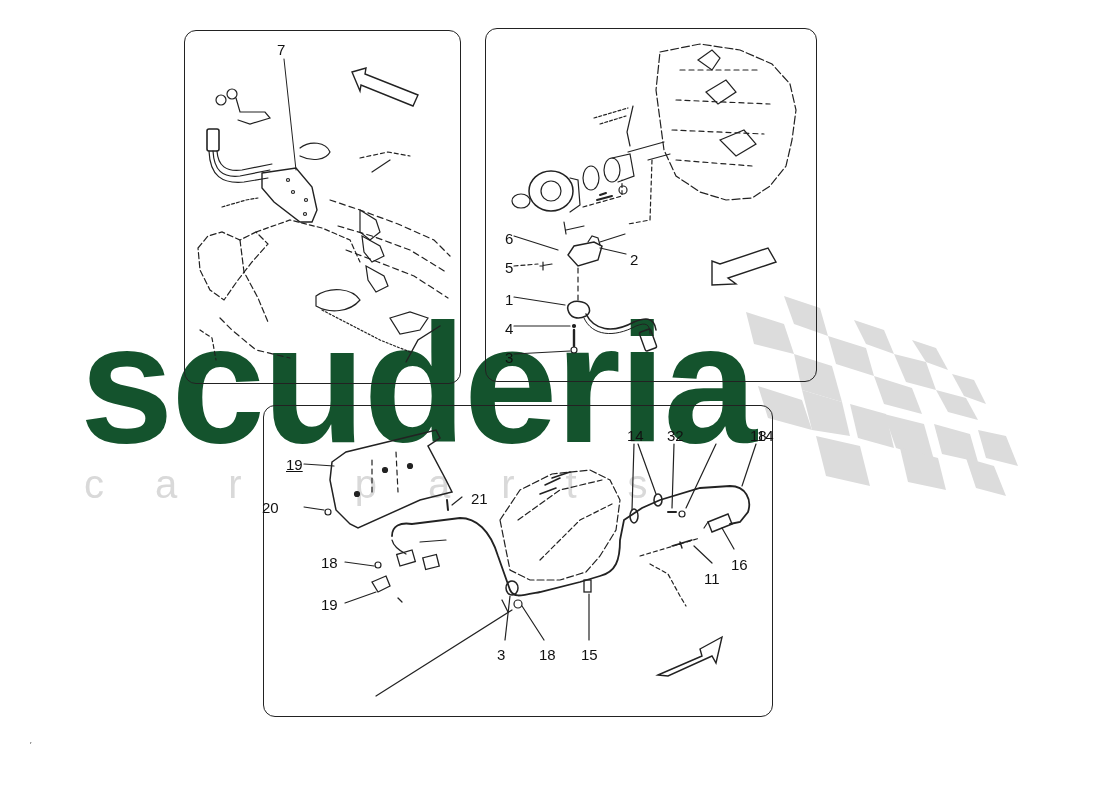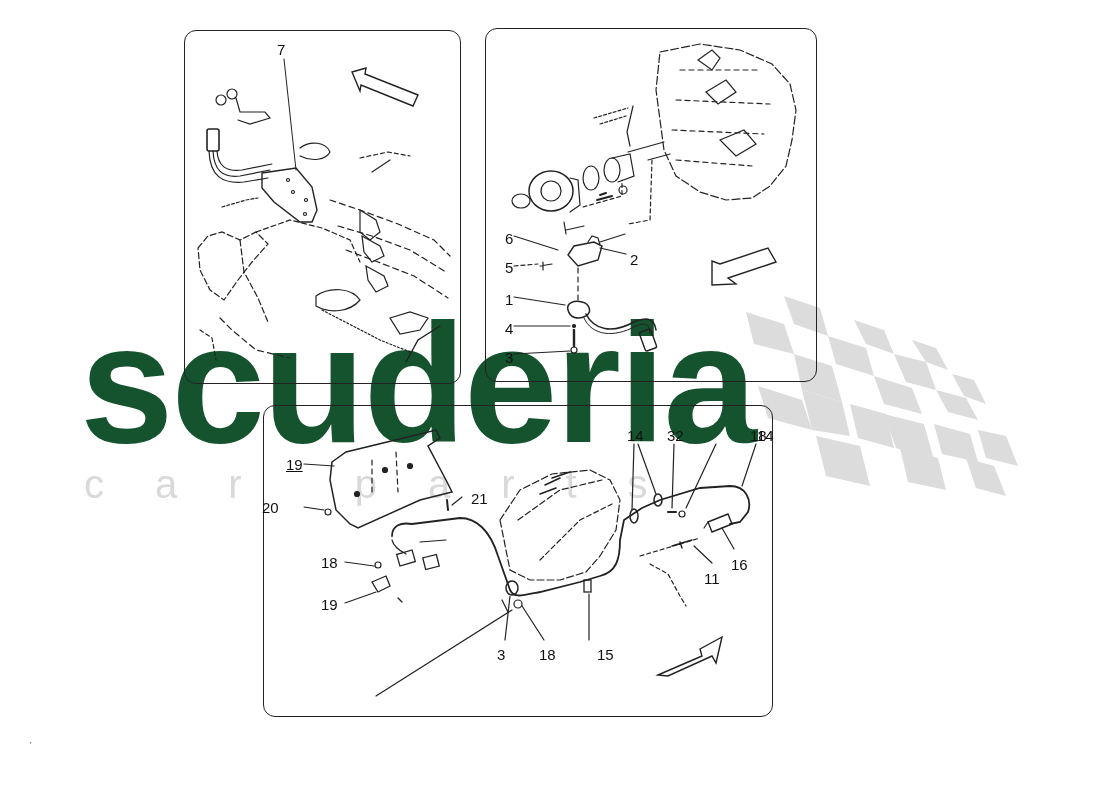--- a/index.html
+++ b/index.html
@@ -246,21 +246,21 @@
 <div class="callout" style="left:505px;top:321px;">4</div>
 <div class="callout" style="left:505px;top:350px;">3</div>
 
 <div class="callout" style="left:286px;top:457px;text-decoration:underline;">19</div>
 <div class="callout" style="left:262px;top:500px;">20</div>
 <div class="callout" style="left:471px;top:491px;">21</div>
 <div class="callout" style="left:321px;top:555px;">18</div>
 <div class="callout" style="left:321px;top:597px;">19</div>
 <div class="callout" style="left:497px;top:647px;">3</div>
 <div class="callout" style="left:539px;top:647px;">18</div>
-<div class="callout" style="left:581px;top:647px;margin-left:16px;">15</div>
+<div class="callout" style="left:581px;top:647px;">15</div>
 <div class="callout" style="left:627px;top:428px;">14</div>
 <div class="callout" style="left:667px;top:428px;">32</div>
 <div class="callout" style="left:709px;top:428px;margin-left:48px;">14</div>
 <div class="callout" style="left:750px;top:428px;">18</div>
 <div class="callout" style="left:731px;top:557px;">16</div>
 <div class="callout" style="left:704px;top:571px;text-align:right;">11</div>
 
 <div class="stray">′</div>
 
 </body></html>

